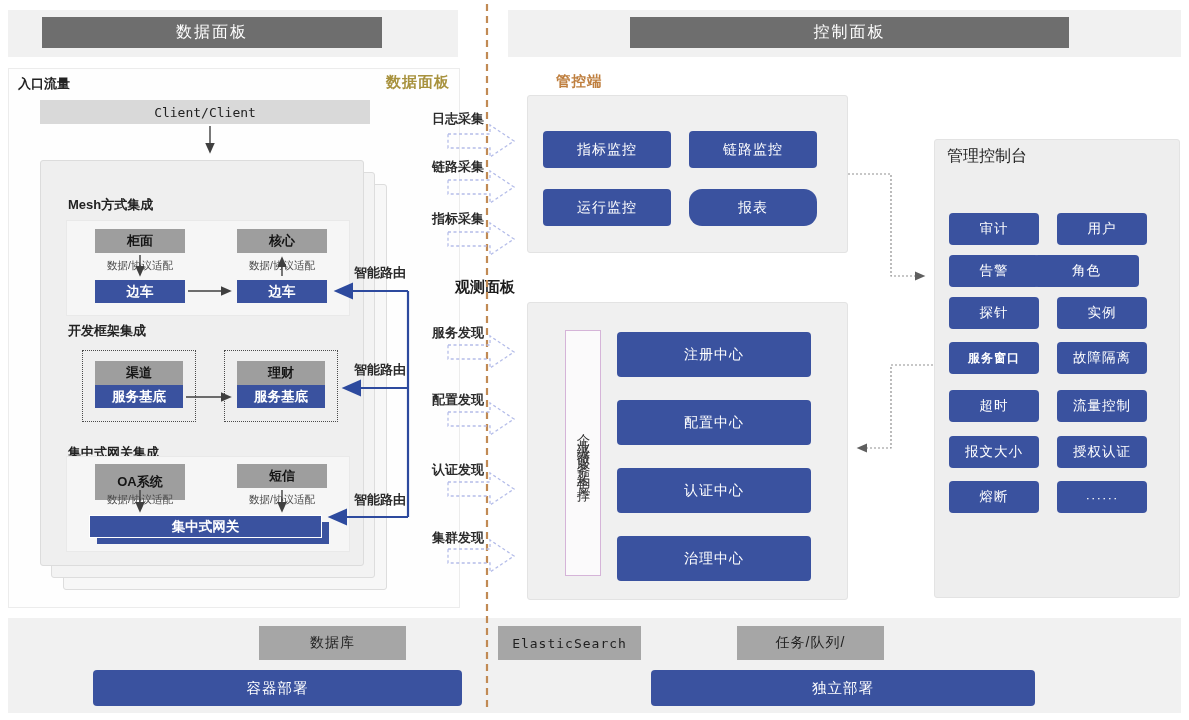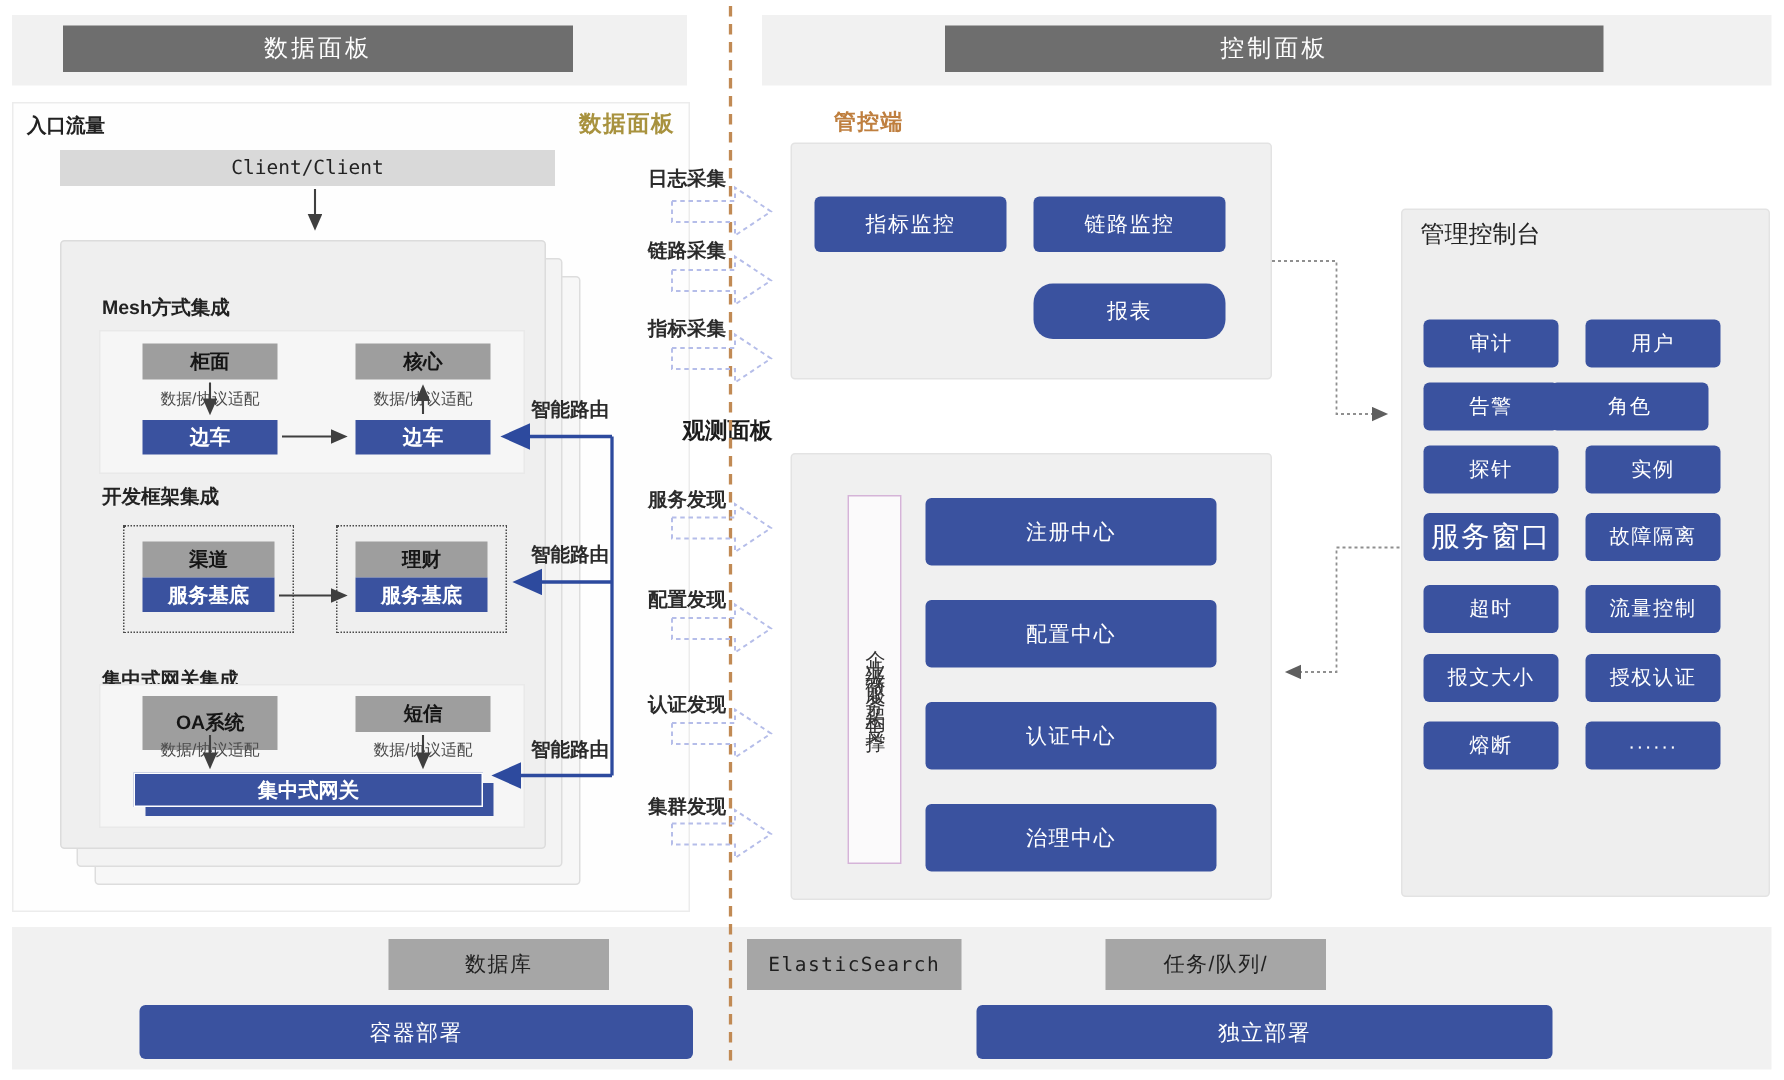--- a/index.html
+++ b/index.html
@@ -83,40 +83,41 @@
   <div class="abs" style="left:455px;top:278px;width:90px;font-size:15px;font-weight:bold;color:#1c1c1c;">观测面板</div>
   <div class="abs flowlabel" style="left:424px;top:324px;width:60px;">服务发现</div>
   <div class="abs flowlabel" style="left:424px;top:391px;width:60px;">配置发现</div>
   <div class="abs flowlabel" style="left:424px;top:461px;width:60px;">认证发现</div>
   <div class="abs flowlabel" style="left:424px;top:529px;width:60px;">集群发现</div>
 
   <div class="abs orangetag" style="left:556px;top:72px;">管控端</div>
   <div class="abs panel" style="left:527px;top:95px;width:321px;height:158px;"></div>
   <div class="abs bluebtn" style="left:543px;top:131px;width:128px;height:37px;">指标监控</div>
   <div class="abs bluebtn" style="left:689px;top:131px;width:128px;height:37px;">链路监控</div>
+  <div class="abs bluebtn" style="left:543px;top:189px;width:128px;height:37px;">运行监控</div>
   <div class="abs bluebtn" style="left:689px;top:189px;width:128px;height:37px;border-radius:13px;">报表</div>
 
   <div class="abs panel" style="left:527px;top:302px;width:321px;height:298px;"></div>
   <div class="abs support" style="left:565px;top:330px;width:36px;height:246px;">
     <span>企业级微服务架构支撑</span>
   </div>
   <div class="abs bluebtn" style="left:617px;top:332px;width:194px;height:45px;">注册中心</div>
   <div class="abs bluebtn" style="left:617px;top:400px;width:194px;height:45px;">配置中心</div>
   <div class="abs bluebtn" style="left:617px;top:468px;width:194px;height:45px;">认证中心</div>
   <div class="abs bluebtn" style="left:617px;top:536px;width:194px;height:45px;">治理中心</div>
 
   <div class="abs panel" style="left:934px;top:139px;width:246px;height:459px;background:#eeeeee;"></div>
   <div class="abs" style="left:947px;top:146px;font-size:16px;color:#222;">管理控制台</div>
   <div class="abs bluebtn" style="left:949px;top:213px;width:90px;height:32px;font-size:13.5px;">审计</div>
   <div class="abs bluebtn" style="left:1057px;top:213px;width:90px;height:32px;font-size:13.5px;">用户</div>
   <div class="abs bluebtn" style="left:949px;top:255px;width:90px;height:32px;font-size:13.5px;">告警</div>
   <div class="abs bluebtn" style="left:1034px;top:255px;width:105px;height:32px;font-size:13.5px;">角色</div>
   <div class="abs bluebtn" style="left:949px;top:297px;width:90px;height:32px;font-size:13.5px;">探针</div>
   <div class="abs bluebtn" style="left:1057px;top:297px;width:90px;height:32px;font-size:13.5px;">实例</div>
-  <div class="abs bluebtn" style="left:949px;top:342px;width:90px;height:32px;font-size:19px;">服务窗口</div>
+  <div class="abs bluebtn" style="left:949px;top:342px;width:90px;height:32px;font-size:12px;font-weight:bold;">服务窗口</div>
   <div class="abs bluebtn" style="left:1057px;top:342px;width:90px;height:32px;font-size:13.5px;">故障隔离</div>
   <div class="abs bluebtn" style="left:949px;top:390px;width:90px;height:32px;font-size:13.5px;">超时</div>
   <div class="abs bluebtn" style="left:1057px;top:390px;width:90px;height:32px;font-size:13.5px;">流量控制</div>
   <div class="abs bluebtn" style="left:949px;top:436px;width:90px;height:32px;font-size:13.5px;">报文大小</div>
   <div class="abs bluebtn" style="left:1057px;top:436px;width:90px;height:32px;font-size:13.5px;">授权认证</div>
   <div class="abs bluebtn" style="left:949px;top:481px;width:90px;height:32px;font-size:13.5px;">熔断</div>
   <div class="abs bluebtn" style="left:1057px;top:481px;width:90px;height:32px;font-size:13.5px;">······</div>
 
   <div class="abs band" style="left:8px;top:618px;width:1173px;height:95px;"></div>
   <div class="abs botgray" style="left:259px;top:626px;width:147px;height:34px;">数据库</div>

